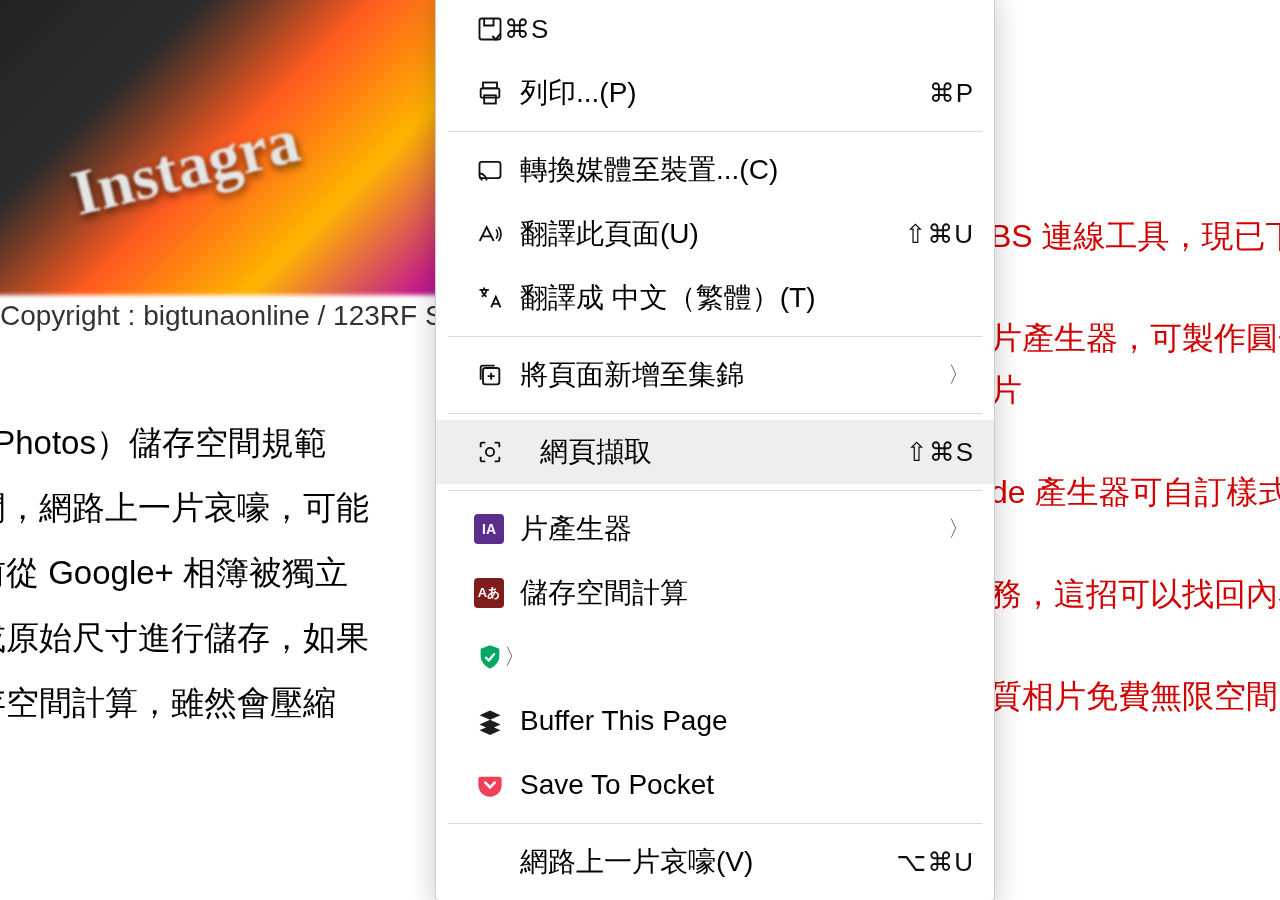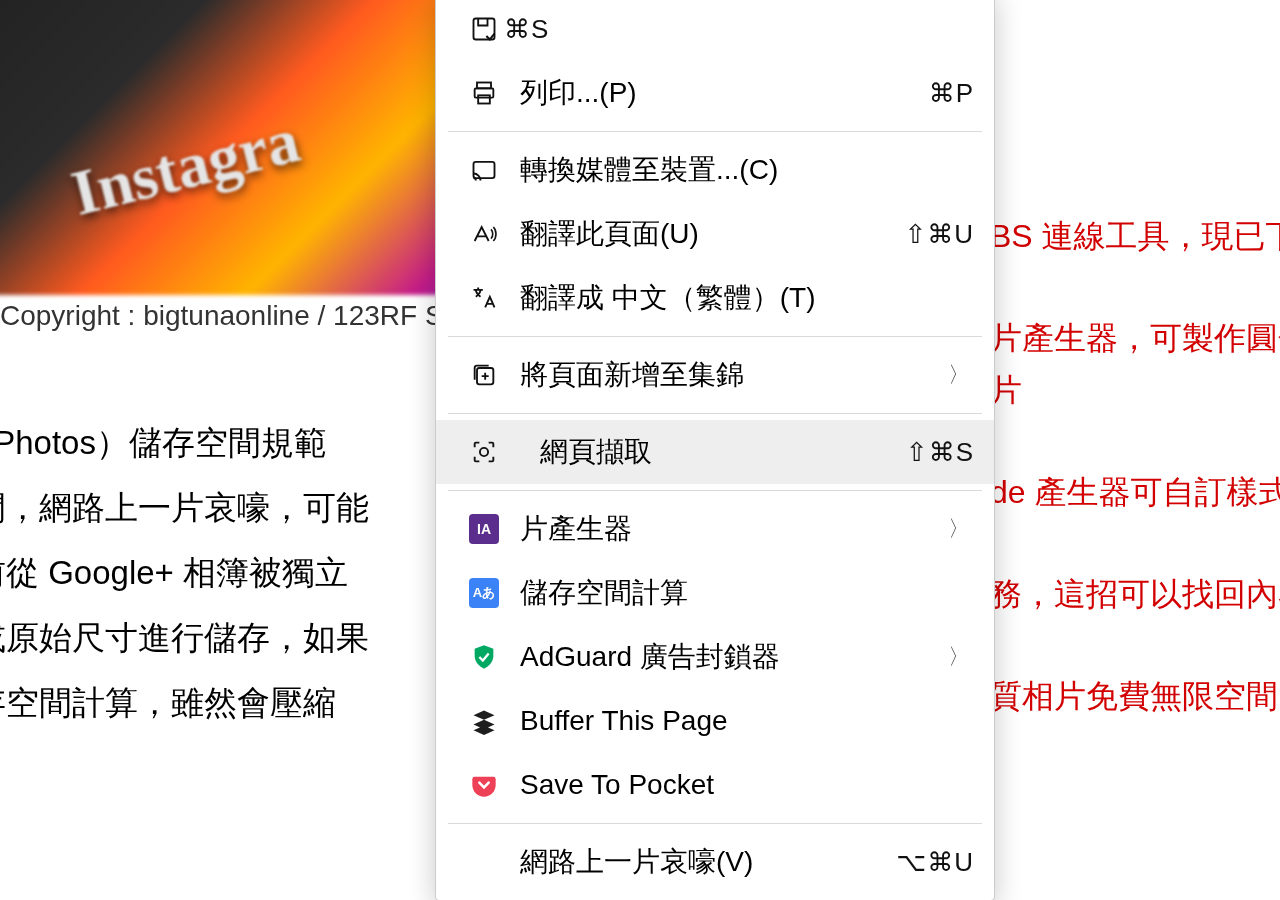--- a/index.html
+++ b/index.html
@@ -81,21 +81,21 @@
   align-items: center;
   height: 64px;
   padding: 0 20px 0 28px;
   cursor: default;
 }
 .menu-item.highlight { background: #eeeeee; gap: 20px; }
 .menu-item .icon {
   width: 40px;
   display: flex;
   align-items: center;
-  justify-content: center;
+  justify-content: flex-end;
 }
 .menu-item .label {
   flex: 1;
   padding-left: 16px;
   font-size: 28px;
 }
 .menu-item .shortcut {
   color: #111;
   font-size: 26px;
   letter-spacing: 1px;
@@ -116,21 +116,21 @@
   height: 30px;
   border-radius: 4px;
   display: flex;
   align-items: center;
   justify-content: center;
   font-size: 14px;
   color: #fff;
   font-weight: 700;
 }
 .badge.purple { background: #5b2d8c; }
-.badge.blue { background: #3b82f6; }
+.badge.blue { background: #7f1d1d; }
 svg { display: block; }
 </style>
 </head>
 <body>
 
 <div class="bg-image"></div>
 <div class="ig-text">Instagra</div>
 <div class="caption">Copyright : bigtunaonline / 123RF Stock P</div>
 
 <div class="article">
@@ -251,21 +251,20 @@
     <span class="label">儲存空間計算</span>
   </div>
 
   <div class="menu-item">
     <span class="icon">
       <svg width="28" height="28" viewBox="0 0 24 24">
           <path fill="#00a862" d="M12 2l8 3v6c0 5-3.5 9-8 11-4.5-2-8-6-8-11V5l8-3z"></path>
           <path d="M8 12l3 3 5-6" stroke="#fff" stroke-width="2" fill="none"></path>
         </svg>
     </span>
-    <span class="label">AdGuard 廣告封鎖器</span>
     <span class="arrow">〉</span>
   </div>
 
   <div class="menu-item">
     <span class="icon">
       <svg width="28" height="28" viewBox="0 0 24 24" fill="#111">
           <path d="M12 3l9 4-9 4-9-4 9-4zm0 8l9 4-9 4-9-4 9-4zm0 5l9 4-9 4-9-4 9-4z" opacity=".95"></path>
         </svg>
     </span>
     <span class="label">Buffer This Page</span>

